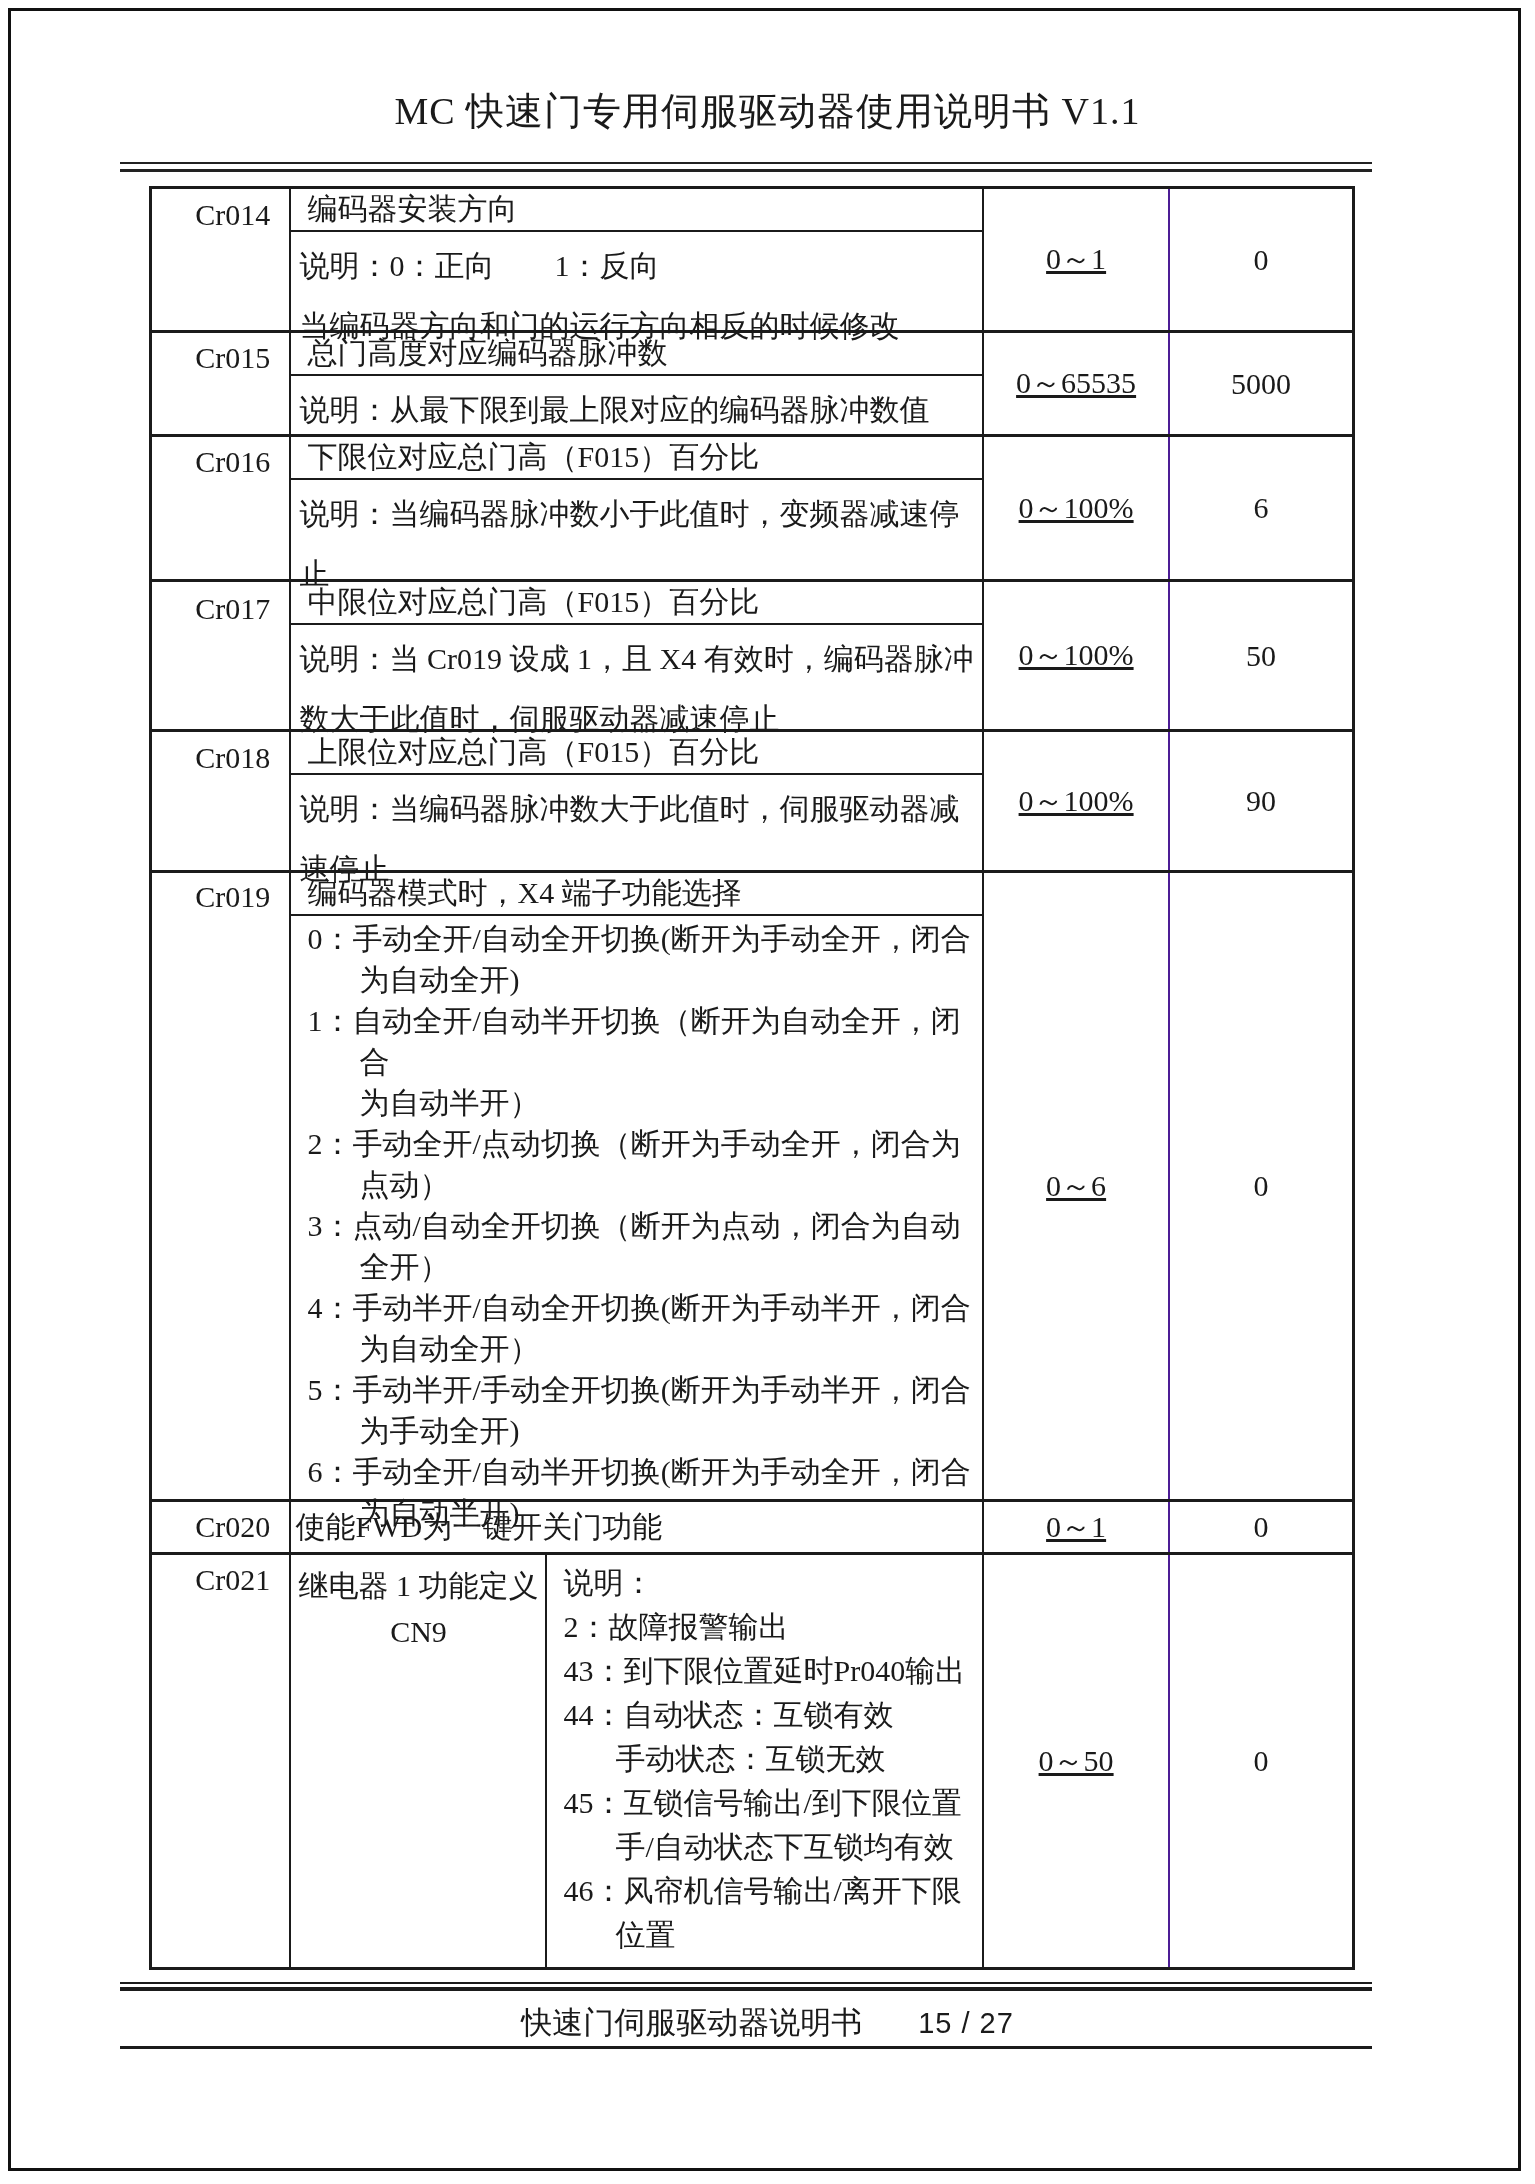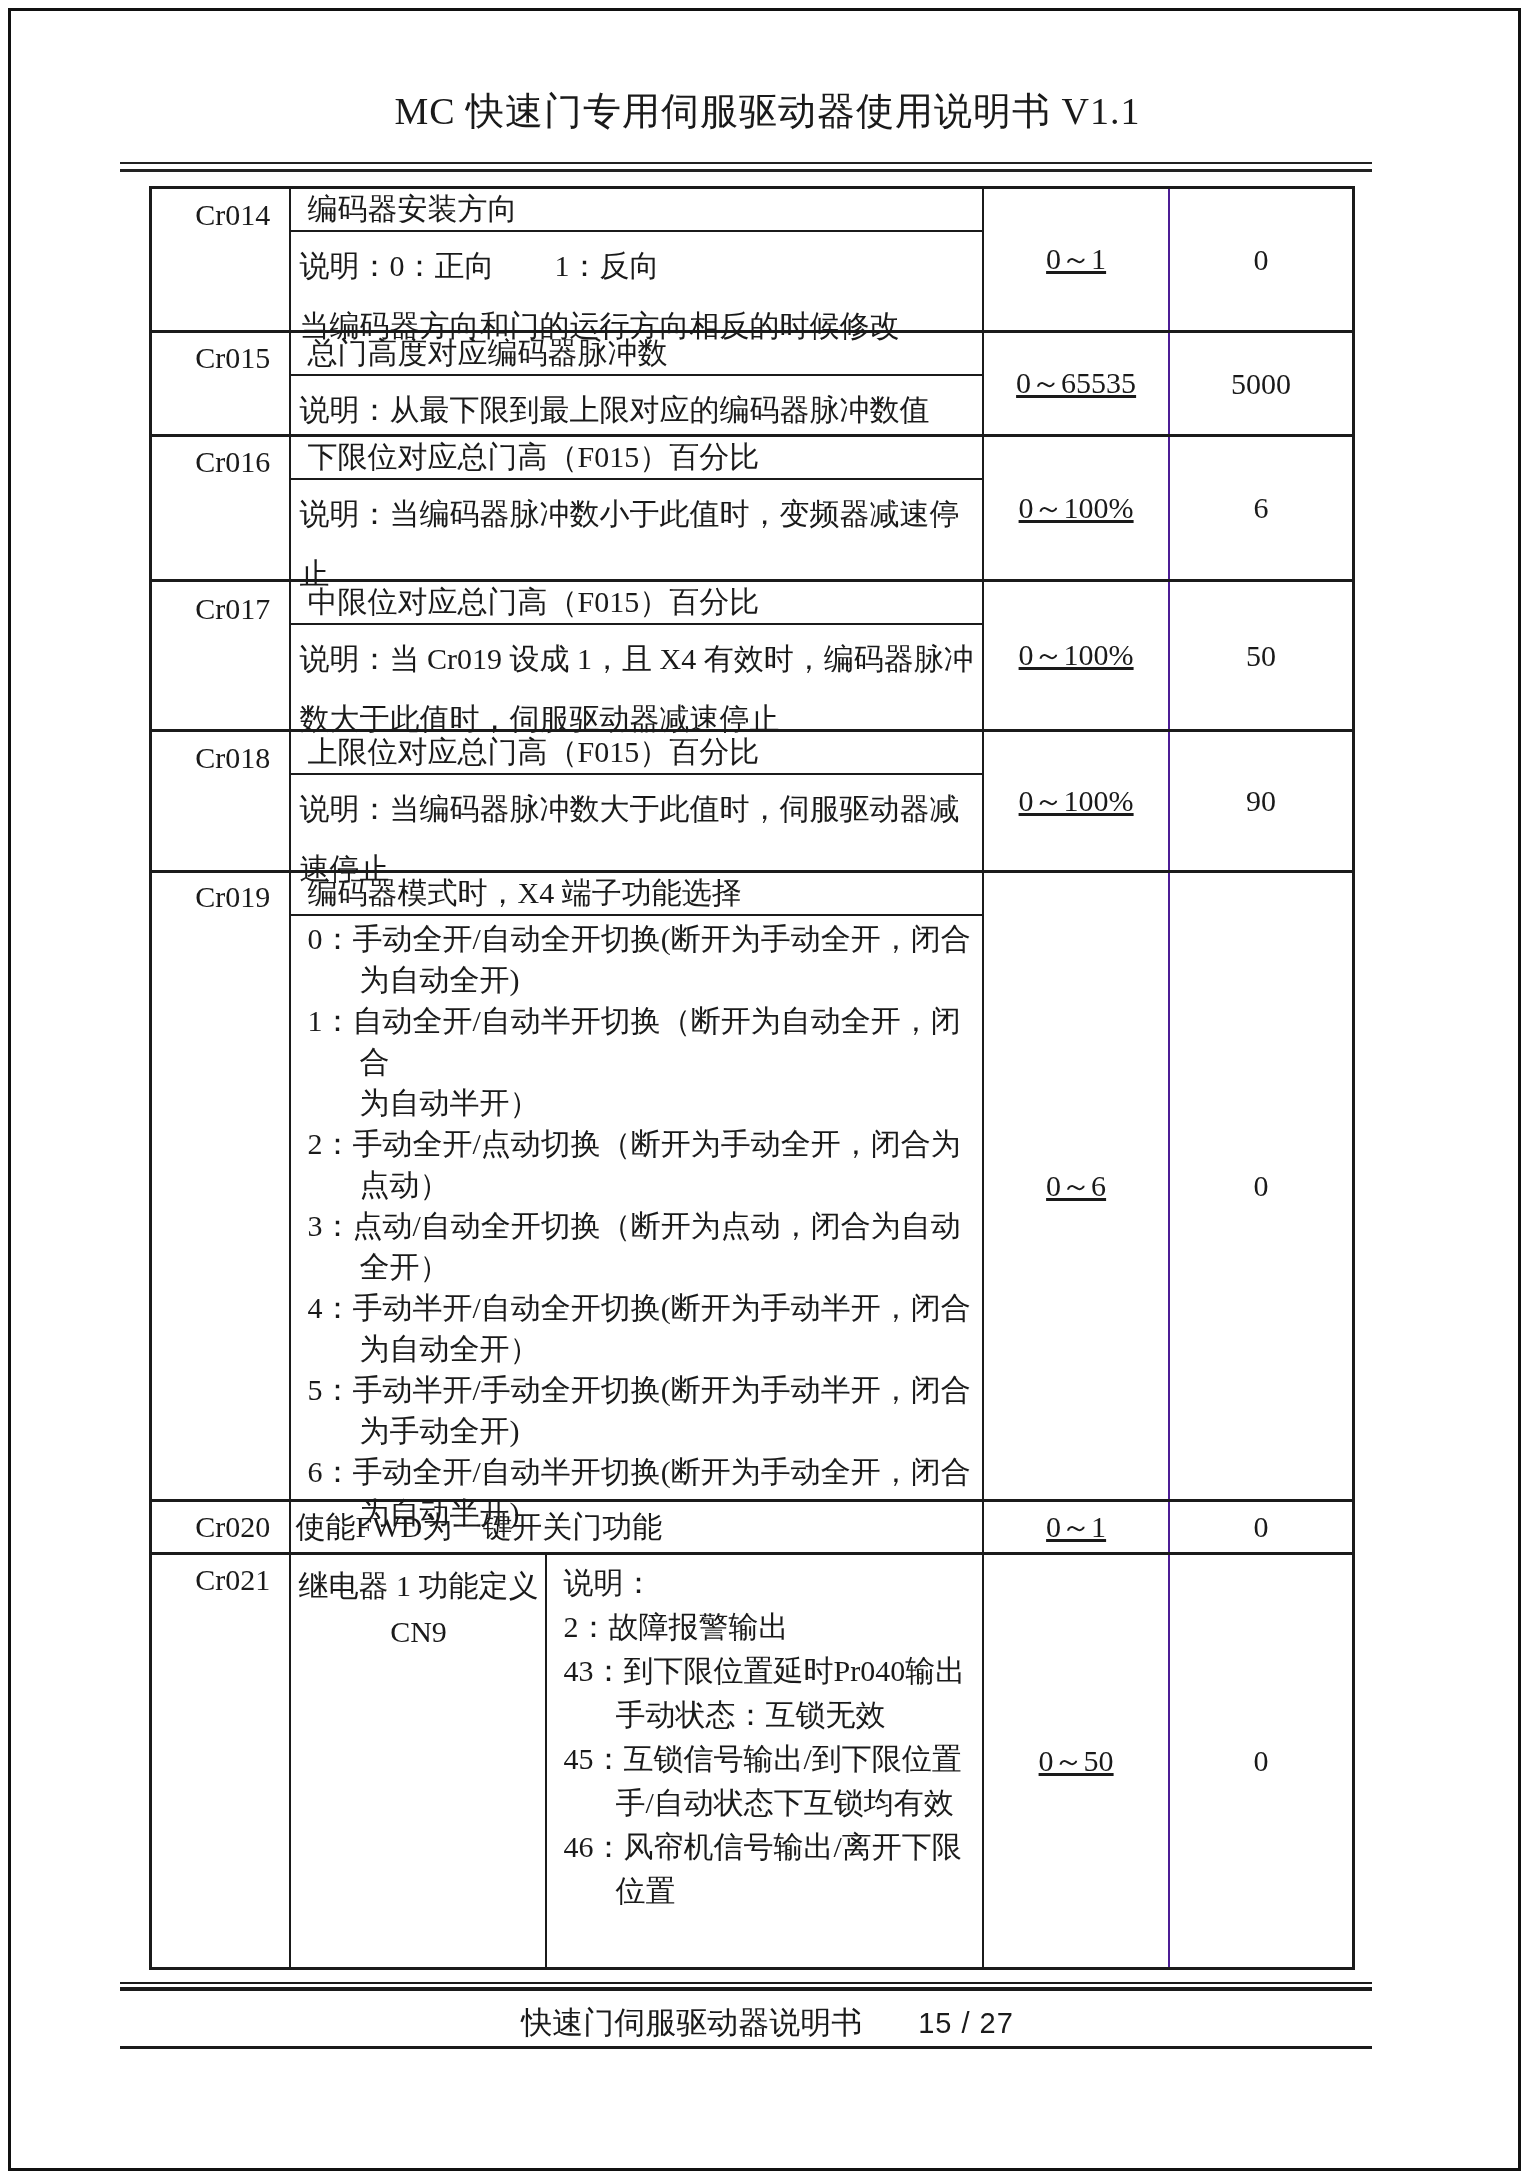--- a/index.html
+++ b/index.html
@@ -160,20 +160,21 @@
       <div class="c c-main">
         <div class="split">
           <div class="sub-left">
             <div>继电器 1 功能定义</div>
             <div>CN9</div>
           </div>
           <div class="sub-right">
             <div class="note-line">说明：</div>
             <div class="note-line">2：故障报警输出</div>
             <div class="note-line">43：到下限位置延时Pr040输出</div>
+            <div class="note-line">44：自动状态：互锁有效</div>
             <div class="note-line note-indent">手动状态：互锁无效</div>
             <div class="note-line">45：互锁信号输出/到下限位置</div>
             <div class="note-line note-indent">手/自动状态下互锁均有效</div>
             <div class="note-line">46：风帘机信号输出/离开下限</div>
             <div class="note-line note-indent">位置</div>
           </div>
         </div>
       </div>
       <div class="c c-range">0～50</div>
       <div class="c c-def">0</div>

